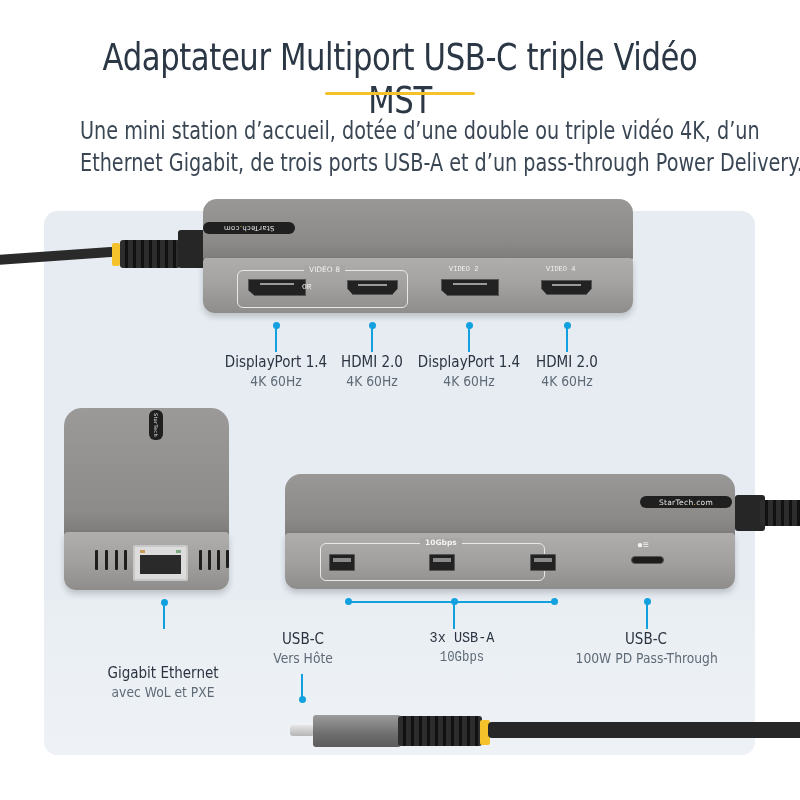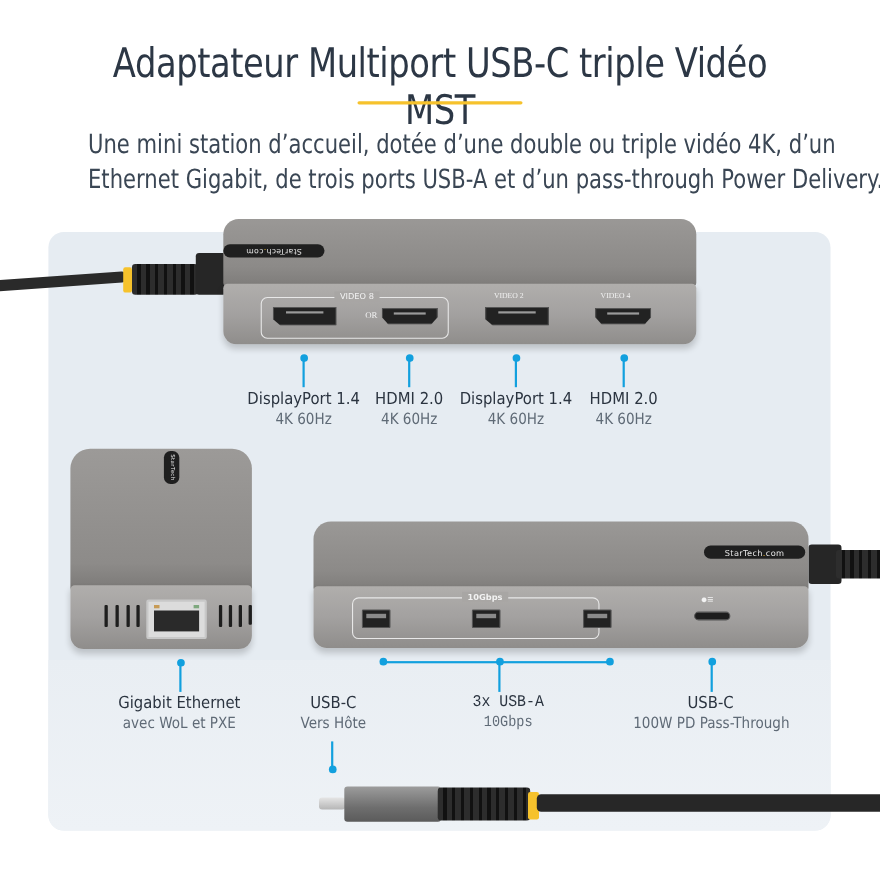--- a/index.html
+++ b/index.html
@@ -63,21 +63,21 @@
   .port-hdmi::after, .port-dp::after {
     content: ""; position: absolute; left: 20%; right: 20%; top: 3px; height: 2px; background: #9a9a9a;
   }
   .port-usbc { border-radius: 5px; background: #1d1d1d; }
 
   .group-box {
     position: absolute; border: 1.5px solid #e8e8e8; border-radius: 6px;
   }
   .port-label {
     position: absolute; color: #f2f2f2; font-size: 7px; text-align: center;
-    font-family: Liberation Serif, serif; white-space: nowrap;
+    font-family: Liberation Mono, monospace; white-space: nowrap;
   }
   .gbox-title {
     position: absolute; color: #f2f2f2; font-size: 7.5px; padding: 0 5px;
     background: #a8a6a4; font-family: "DejaVu Sans", sans-serif; white-space: nowrap;
   }
 
   
   .cable { position: absolute; background: #2a2a2a; border-radius: 4px; }
   .strain {
     position: absolute; background: repeating-linear-gradient(90deg, #2d2d2d 0 5px, #111 5px 8px);
@@ -132,21 +132,21 @@
   <div class="logo-tag" style="left:203px; top:222px; width:92px; height:12px; transform:rotate(180deg);">
     <span>StarTech</span>
       <span class="dot">.</span>
       <span>com</span>
   </div>
   <div class="dev-front" style="left:203px; top:258px; width:430px; height:55px;"></div>
 
   <div class="group-box" style="left:237px; top:270px; width:171px; height:38px;"></div>
   <div class="gbox-title" style="left:304px; top:265px;">VIDEO 8</div>
   <div class="port-dp" style="left:248px; top:279px; width:58px; height:17px;"></div>
-  <div class="port-label" style="left:332px; top:282px; font-size:8px;">OR</div>
+  <div class="port-label" style="left:302px; top:282px; font-size:8px;">OR</div>
   <div class="port-hdmi" style="left:347px; top:280px; width:51px; height:15px;"></div>
 
   <div class="port-label" style="left:449px; top:265px;">VIDEO 2</div>
   <div class="port-dp" style="left:441px; top:279px; width:58px; height:17px;"></div>
 
   <div class="port-label" style="left:546px; top:265px;">VIDEO 4</div>
   <div class="port-hdmi" style="left:541px; top:280px; width:51px; height:15px;"></div>
 </div>
 
 <div class="callout-dot" style="left:273px; top:322px;"></div>
@@ -194,21 +194,21 @@
   </div>
 
   <div class="vent" style="left:199px; top:550px; height:20px;"></div>
   <div class="vent" style="left:208px; top:550px; height:20px;"></div>
   <div class="vent" style="left:217px; top:550px; height:20px;"></div>
   <div class="vent" style="left:226px; top:550px; height:18px;"></div>
 </div>
 
 <div class="callout-dot" style="left:161px; top:599px;"></div>
 <div class="callout-v" style="left:163px; top:602px; height:27px;"></div>
-<div class="lbl" style="left:93px; top:630px; width:140px;">
+<div class="lbl" style="left:93px; top:664px; width:140px;">
   <span class="main">Gigabit Ethernet</span>
   <span class="sub">avec WoL et PXE</span>
 </div>
 
 <div class="device">
 
   <div class="strain" style="left:735px; top:495px; width:30px; height:36px; background:#262626;"></div>
   <div class="strain" style="left:760px; top:500px; width:45px; height:26px;"></div>
 
   <div class="dev-top" style="left:285px; top:474px; width:450px; height:64px; border-radius:16px 16px 4px 4px;"></div>

